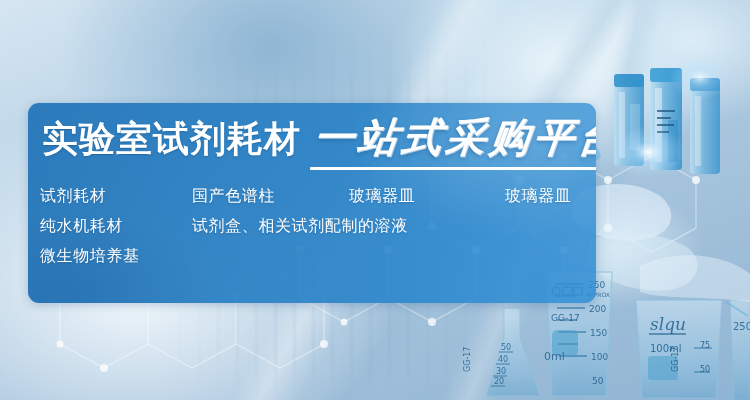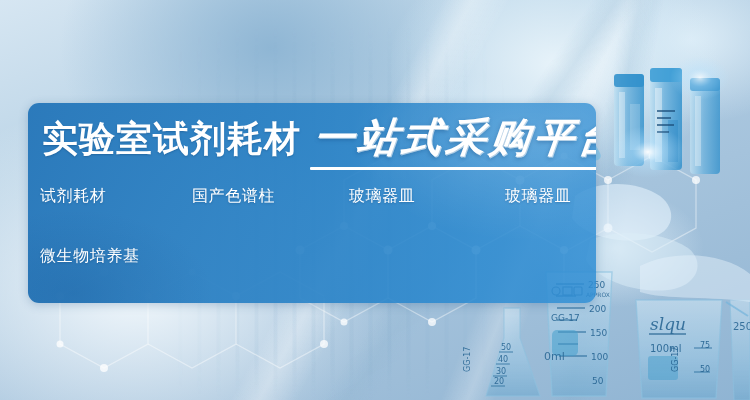--- a/index.html
+++ b/index.html
@@ -354,20 +354,22 @@
     </div>
 
     <div class="cats">
       <div class="cat-row">
         <span class="cat c1">试剂耗材</span>
         <span class="cat c3">国产色谱柱</span>
         <span class="cat c2">玻璃器皿</span>
         <span class="cat c4">玻璃器皿</span>
       </div>
       <div class="cat-row">
+        <span class="cat c1">纯水机耗材</span>
+        <span class="cat c3wide">试剂盒、相关试剂配制的溶液</span>
       </div>
       <div class="cat-row">
         <span class="cat c1">微生物培养基</span>
       </div>
     </div>
   </div>
 
 </div>
 
 </body></html>

